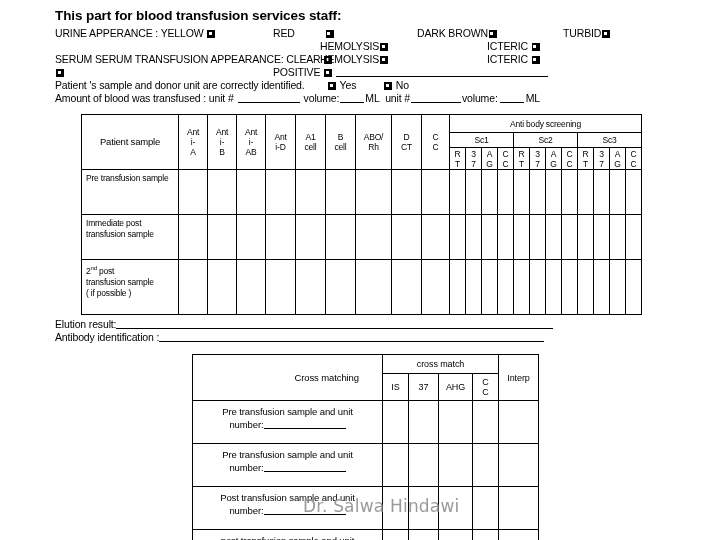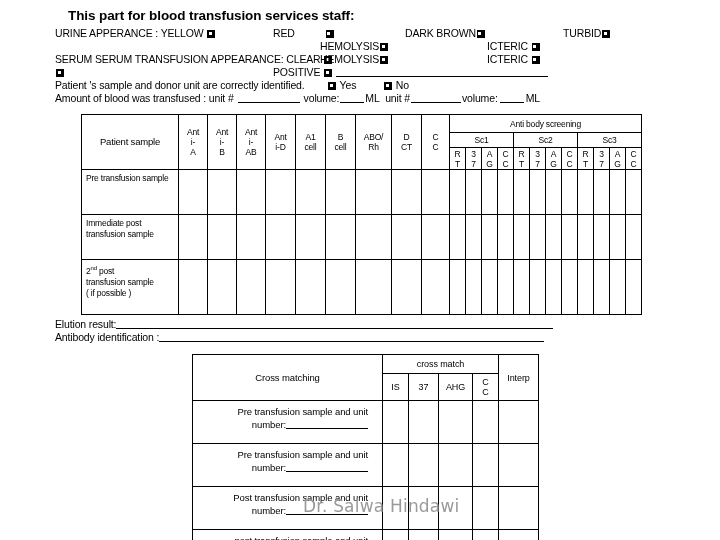--- a/index.html
+++ b/index.html
@@ -27,21 +27,20 @@
     left: 55px;
     top: 8px;
     width: 640px;
   }
   .title {
     font-size: 13.5px;
     font-weight: bold;
     letter-spacing: -0.1px;
     line-height: 16px;
     white-space: nowrap;
-    margin-left: 13px;
   }
   .hline {
     position: relative;
     font-size: 10.5px;
     line-height: 13px;
     height: 13px;
     white-space: nowrap;
     letter-spacing: -0.15px;
   }
   .hline .seg {
@@ -140,28 +139,28 @@
   }
   .xm-table td {
     border: 1.6px solid #000;
     font-size: 9px;
     padding: 0;
     text-align: center;
     vertical-align: middle;
     letter-spacing: -0.1px;
   }
   .xm-table .xm-left {
-    text-align: right;
+    text-align: center;
     padding: 4px 14px;
     font-size: 9.5px;
     line-height: 13px;
     vertical-align: top;
   }
   .xm-table .xm-head-left {
-    text-align: center;
+    text-align: right;
     padding: 2px 23px;
     font-size: 9.5px;
     vertical-align: middle;
   }
   .xm-blank {
     display: inline-block;
     border-bottom: 1px solid #000;
     width: 82px;
     height: 9px;
     vertical-align: -1px;
@@ -185,21 +184,21 @@
 
 <div class="page">
 
   <div class="header-block">
 
     <div class="title">This part for blood transfusion services staff:</div>
 
     <div class="hline" style="margin-top:3px;">
       <span class="seg" style="left:0;"><span>URINE APPERANCE : YELLOW</span> <span class="cb"></span></span>
       <span class="seg" style="left:218px;"><span>RED</span> <span class="cb" style="margin-left:28px;"></span></span>
-      <span class="seg" style="left:350px;"><span>DARK BROWN</span><span class="cb"></span></span>
+      <span class="seg" style="left:362px;"><span>DARK BROWN</span><span class="cb"></span></span>
       <span class="seg" style="left:508px;"><span>TURBID</span><span class="cb"></span></span>
     </div>
 
     <div class="hline">
       <span class="seg" style="left:265px;"><span>HEMOLYSIS</span><span class="cb"></span></span>
       <span class="seg" style="left:432px;"><span>ICTERIC</span> <span class="cb"></span></span>
     </div>
 
     <div class="hline">
       <span class="seg" style="left:0;"><span>SERUM SERUM TRANSFUSION APPEARANCE: CLEAR</span> <span class="cb"></span></span>

